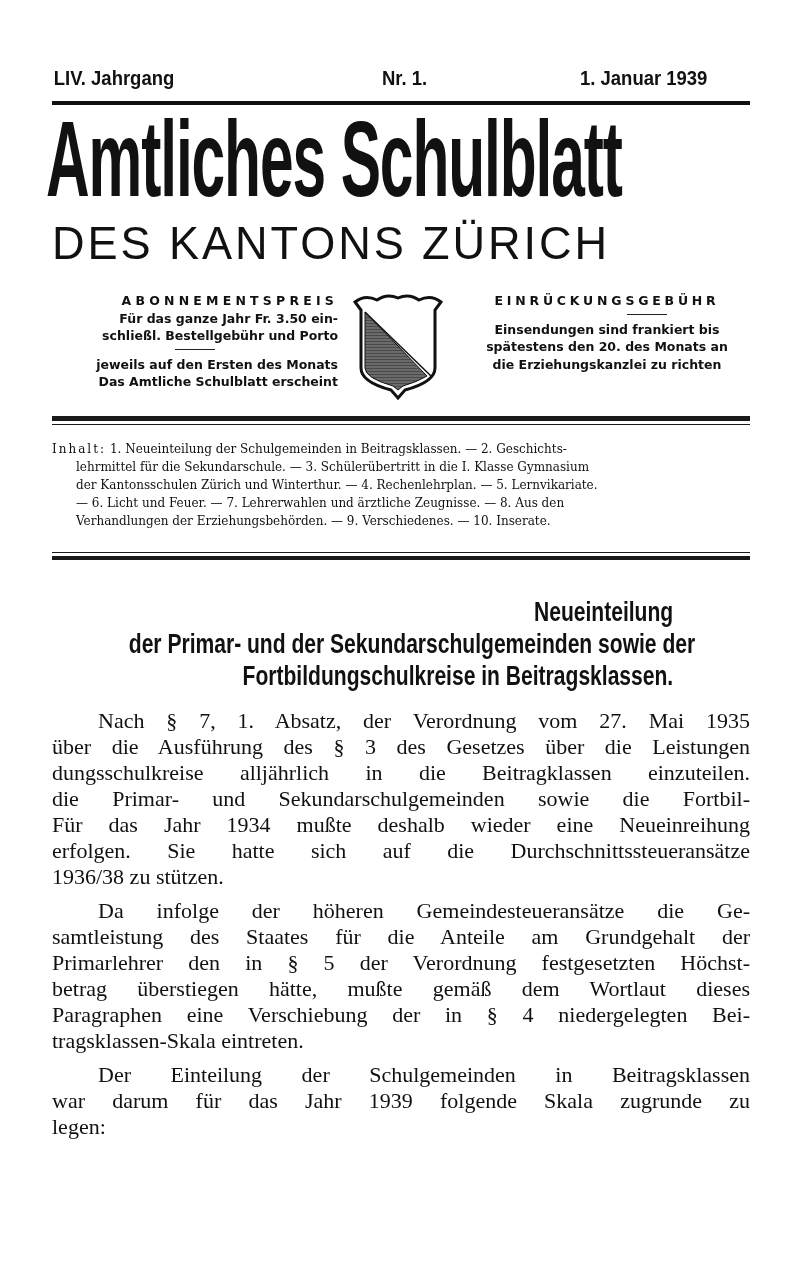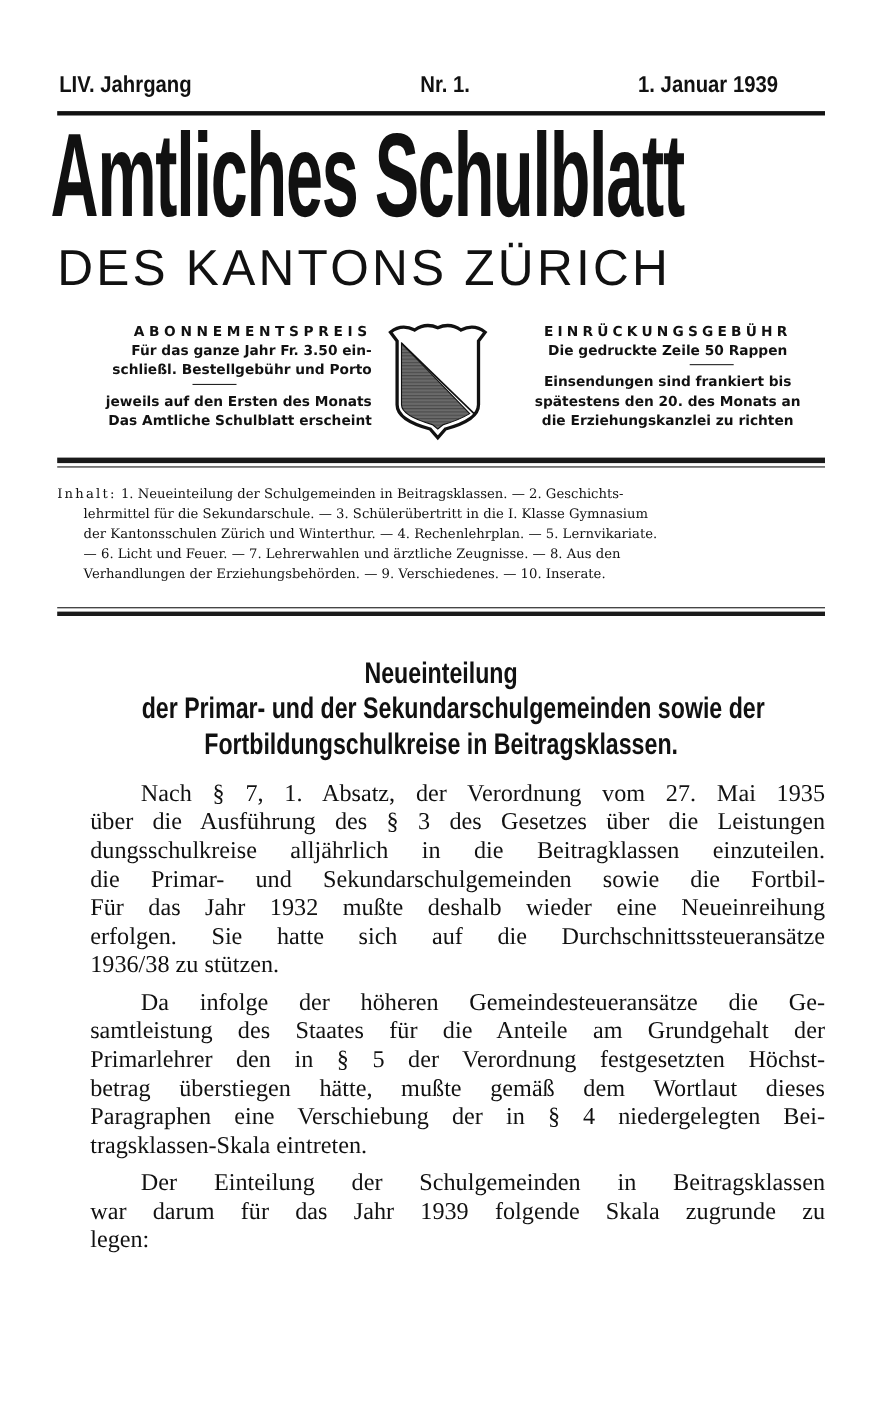--- a/index.html
+++ b/index.html
@@ -43,28 +43,28 @@
   .contents { position: absolute; top: 440px; left: 0; width: 698px;
     font-family: "DejaVu Serif", serif; font-size: 12px; line-height: 18px; }
   .contents .line { white-space: nowrap; }
   .contents .indent { padding-left: 24px; }
   .contents .label { letter-spacing: 2px; }
 
   .double-rule-2 { position: absolute; top: 552px; left: 0; width: 698px; }
   .double-rule-2 .b { height: 1px; background: #1a1a1a; }
   .double-rule-2 .a { height: 4px; background: #1a1a1a; margin-top: 3px; }
 
-  .headline { position: absolute; top: 596px; left: 0; width: 698px; text-align: center;
+  .headline { position: absolute; top: 596px; left: 0; width: 698px; text-align: right;
     font-family: "Liberation Sans", sans-serif; font-weight: bold; font-size: 27px; line-height: 32px; }
   .headline .hl { display: block; white-space: nowrap; transform: scaleX(0.78); transform-origin: center; }
 
   .body-text { position: absolute; top: 708px; left: 0; width: 698px;
     font-family: "Liberation Serif", serif; font-size: 22px; line-height: 26px; }
   .para { margin: 0 0 8px 0; }
-  .para .line { display: block; text-align: justify; text-align-last: justify; white-space: nowrap; height: 26px; margin-left: 30px; }
+  .para .line { display: block; text-align: justify; text-align-last: justify; white-space: nowrap; height: 26px; }
   .para .line.last { text-align-last: left; }
   .para .line.first { padding-left: 46px; }
 </style>
 </head>
 <body>
 
 <div class="page">
 
   <div class="masthead-top">
     <span class="mt-left">LIV. Jahrgang</span>
@@ -92,21 +92,20 @@
         <rect width="3" height="1" fill="#4a4a4a"></rect>
       </pattern>
     </defs>
     <path d="M10,12 Q20,4 32,10 Q42,3 53,8 Q64,3 74,10 Q86,4 96,12 L90,20 L90,78 Q90,92 60,100 L53,108 L46,100 Q16,92 16,78 L16,20 Z" fill="#fff" stroke="#111" stroke-width="3"></path>
     <path d="M20,22 L20,78 Q20,88 48,96 L53,100 L58,96 Q72,92 82,86 Z" fill="url(#hatch)" stroke="#111" stroke-width="1"></path>
     <path d="M20,22 L86,86" stroke="#111" stroke-width="1.5"></path>
   </svg>
 
   <div class="info-col info-right">
     <div class="line spaced">EINRÜCKUNGSGEBÜHR</div>
-    <div class="line">Die gedruckte Zeile 50 Rappen</div>
     <div class="small-rule"></div>
     <div class="line">Einsendungen sind frankiert bis</div>
     <div class="line">spätestens den 20. des Monats an</div>
     <div class="line">die Erziehungskanzlei zu richten</div>
   </div>
 
   <div class="double-rule-1">
     <div class="a"></div>
       <div class="b"></div>
   </div>
@@ -129,21 +128,21 @@
     <span class="hl">der Primar- und der Sekundarschulgemeinden sowie der</span>
     <span class="hl">Fortbildungschulkreise in Beitragsklassen.</span>
   </div>
 
   <div class="body-text">
     <div class="para">
       <span class="line first">Nach § 7, 1. Absatz, der Verordnung vom 27. Mai 1935</span>
       <span class="line">über die Ausführung des § 3 des Gesetzes über die Leistungen</span>
       <span class="line">dungsschulkreise alljährlich in die Beitragklassen einzuteilen.</span>
       <span class="line">die Primar- und Sekundarschulgemeinden sowie die Fortbil-</span>
-      <span class="line">Für das Jahr 1932 mußte deshalb wieder eine Neueinreihung</span>
+      <span class="line">Für das Jahr 1934 mußte deshalb wieder eine Neueinreihung</span>
       <span class="line">erfolgen. Sie hatte sich auf die Durchschnittssteueransätze</span>
       <span class="line last">1936/38 zu stützen.</span>
     </div>
     <div class="para">
       <span class="line first">Da infolge der höheren Gemeindesteueransätze die Ge-</span>
       <span class="line">samtleistung des Staates für die Anteile am Grundgehalt der</span>
       <span class="line">Primarlehrer den in § 5 der Verordnung festgesetzten Höchst-</span>
       <span class="line">betrag überstiegen hätte, mußte gemäß dem Wortlaut dieses</span>
       <span class="line">Paragraphen eine Verschiebung der in § 4 niedergelegten Bei-</span>
       <span class="line last">tragsklassen-Skala eintreten.</span>

